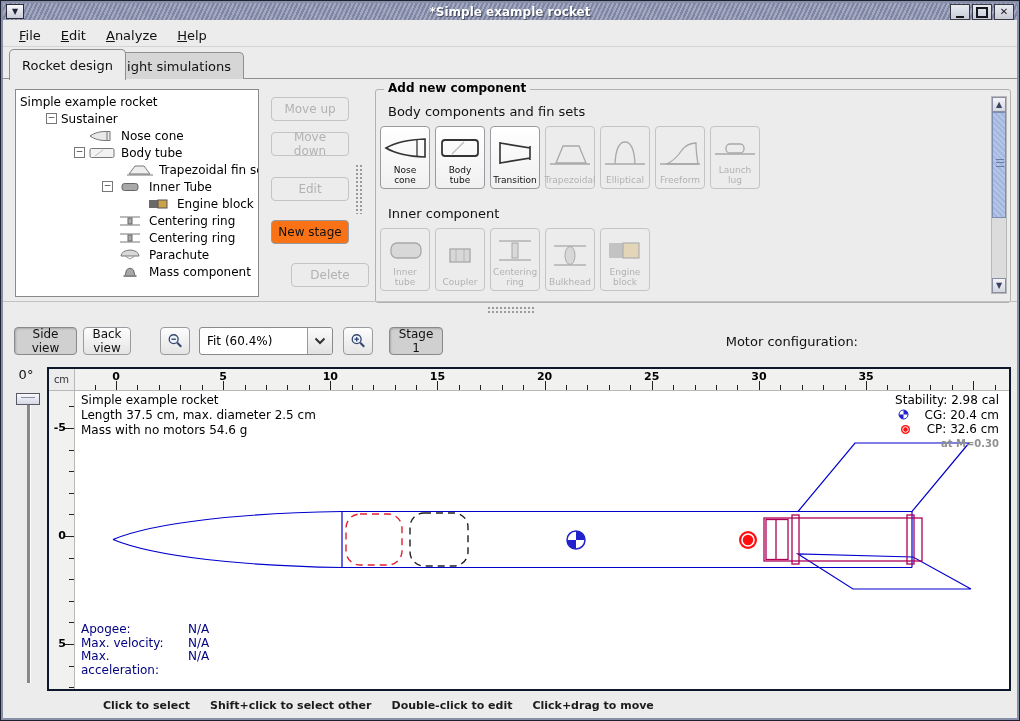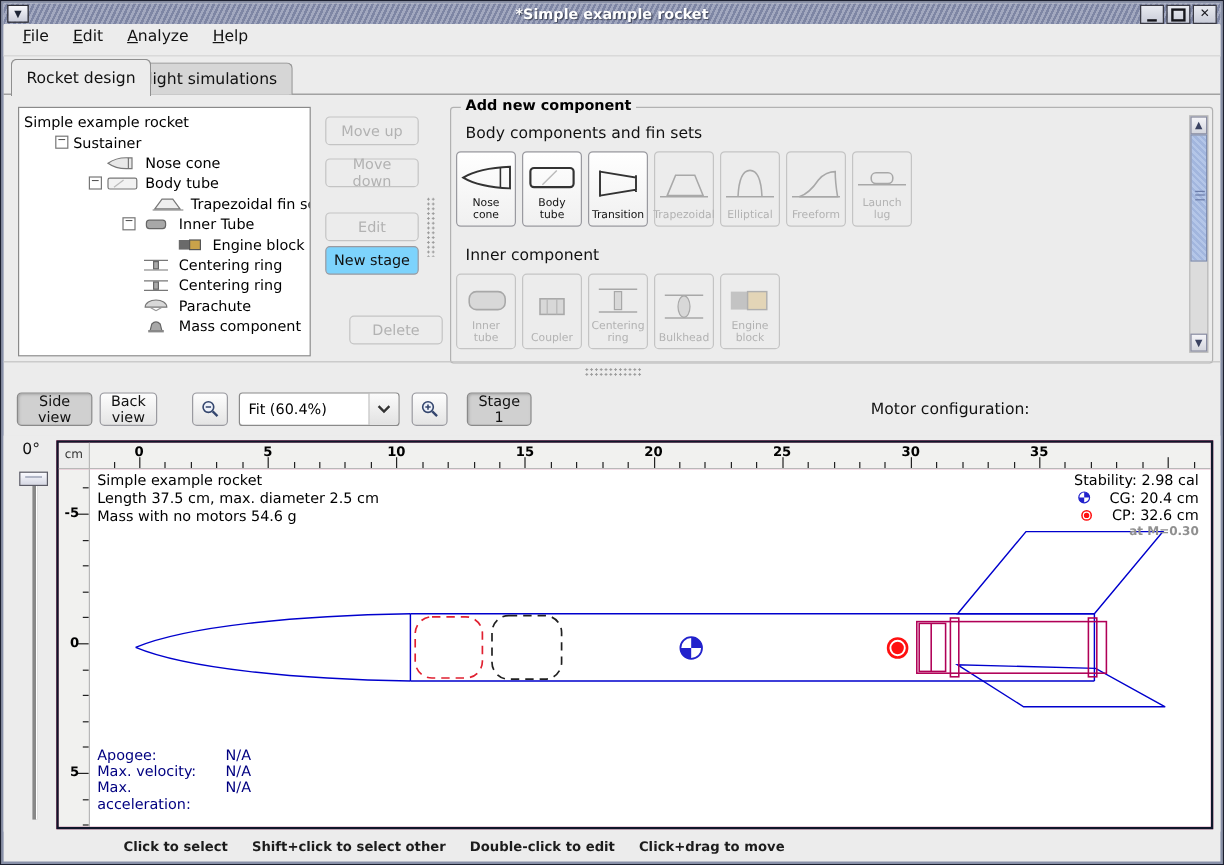--- a/index.html
+++ b/index.html
@@ -14,21 +14,21 @@
     border:1px solid #2c2c34;display:flex;align-items:center;justify-content:center;font-size:8px;color:#1d2436;}
   .title-text{position:absolute;left:0;right:0;text-align:center;color:#fff;font-weight:bold;font-size:12px;
     text-shadow:1px 1px 1px #3a3f52;}
   .win-controls{position:absolute;right:3px;top:1px;display:flex;gap:2px;}
   .win-btn{width:18px;height:14px;background:linear-gradient(#e8eaf0,#c9ccd8);border:1px solid #3a3a44;
     display:flex;align-items:center;justify-content:center;font-size:10px;color:#16161c;line-height:1;}
   .glyph-min{width:8px;border-bottom:2px solid #16161c;height:9px;}
   .glyph-max{width:8px;height:7px;border:2px solid #16161c;border-top-width:2px;}
   
   .menubar{position:absolute;left:2px;top:19px;right:2px;height:26px;background:#ececec;
-    display:flex;align-items:flex-start;gap:4px;padding-left:8px;border-bottom:1px solid #d4d4d4;}
+    display:flex;align-items:flex-end;gap:4px;padding-left:8px;border-bottom:1px solid #d4d4d4;}
   .menu-item{font-size:13px;color:#111;padding:3px 8px;}
   .menu-item::first-letter{text-decoration:underline;}
   
   .tabline{position:absolute;left:2px;right:2px;top:77px;height:1px;background:#8f8f8f;}
   .tab{position:absolute;font-size:13px;color:#111;border:1px solid #8f8f8f;border-bottom:none;
     border-radius:5px 5px 0 0;display:flex;align-items:center;padding:0 12px;}
   .tab.active{left:8px;top:48px;height:30px;background:#ececec;z-index:3;}
   .tab.inactive{left:102px;top:51px;height:26px;background:#d6d6d6;z-index:1;}
   
   .tree-panel{position:absolute;left:14px;top:88px;width:244px;height:208px;background:#fff;
@@ -230,21 +230,21 @@
           <rect x="6.5" y="9" width="13" height="2" fill="#888"></rect>
         </svg>
       <span>Mass component</span>
     </div>
   </div>
 
   <div class="actions">
     <button class="btn act-btn disabled" style="top:8px;">Move up</button>
     <button class="btn act-btn disabled" style="top:43px;">Move down</button>
     <button class="btn act-btn disabled" style="top:88px;">Edit</button>
-    <button class="btn act-btn" style="top:116px;background:#7dd3fc;">New stage</button>
+    <button class="btn act-btn" style="top:131px;background:#f97316;">New stage</button>
     <button class="btn act-btn disabled" style="top:174px;margin-left:20px;">Delete</button>
   </div>
   <div class="vhandle"></div>
 
   <div class="groupbox">
     <div class="groupbox-title">Add new component</div>
 
     <div class="section-label" style="top:14px;">Body components and fin sets</div>
     <div class="comp-row" style="top:36px;">
       <button class="btn comp-btn enabled">

